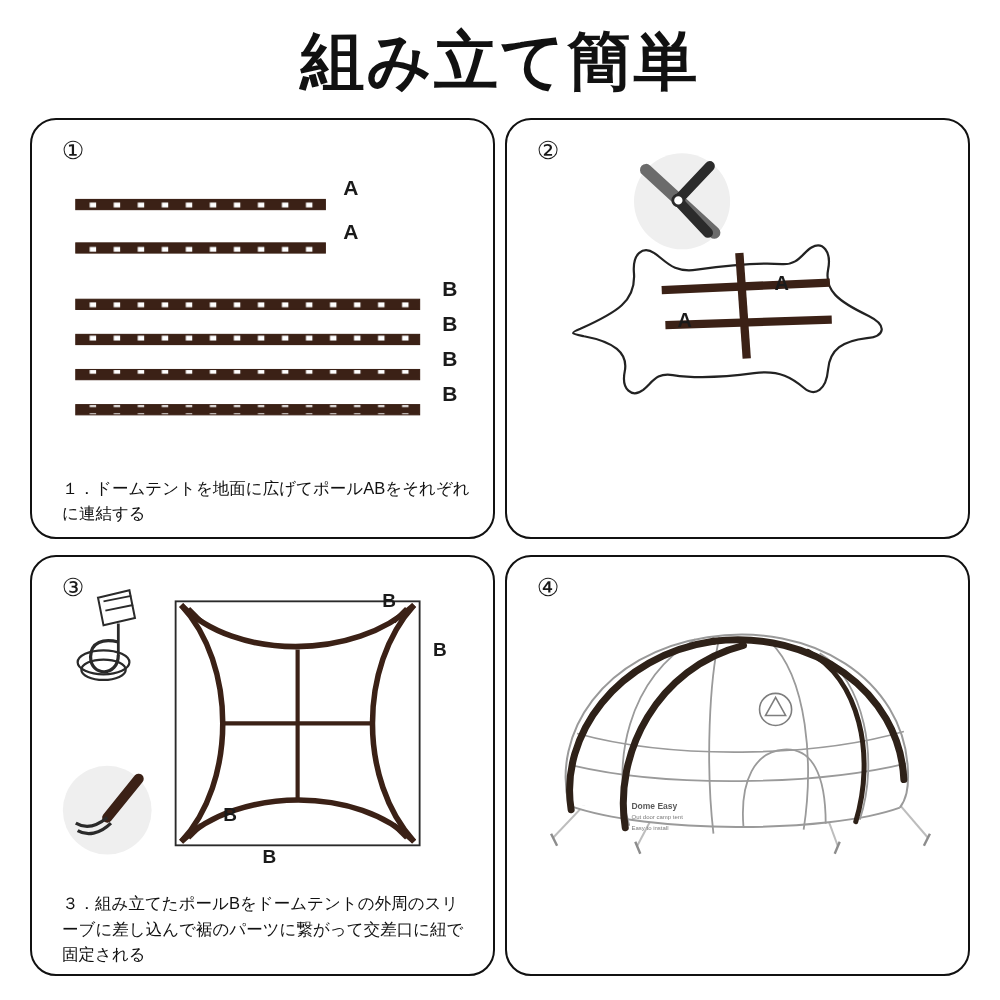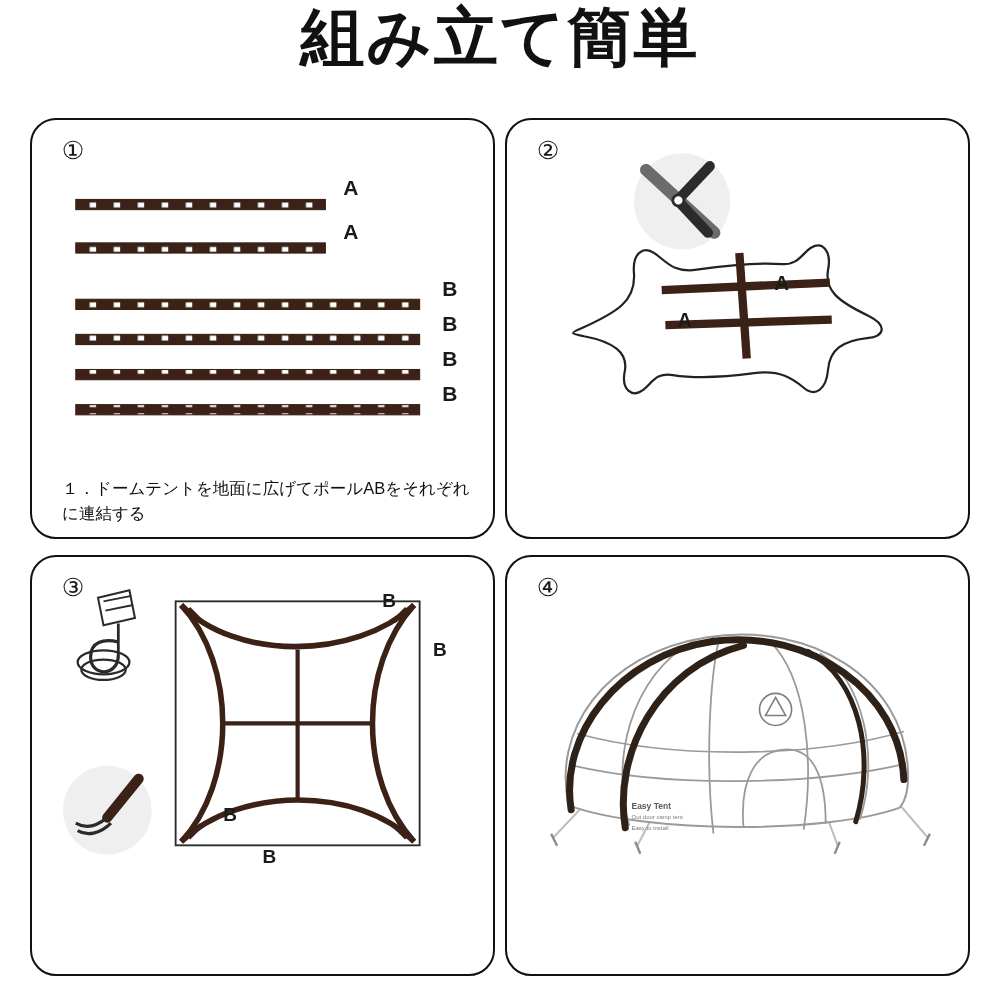--- a/index.html
+++ b/index.html
@@ -16,21 +16,21 @@
     overflow: hidden;
   }
 
   
   .title {
     text-align: center;
     font-size: 64px;
     font-weight: bold;
     letter-spacing: 2px;
     line-height: 1;
-    padding-top: 5px;
+    padding-top: 29px;
     color: #111111;
     -webkit-text-stroke: 3px #ffffff;
     paint-order: stroke fill;
     text-shadow:
       -4px -4px 0 #ffffff, 4px -4px 0 #ffffff,
       -4px 4px 0 #ffffff, 4px 4px 0 #ffffff,
       0 0 0 #ffffff;
   }
   .title-wrap {
     height: 110px;
@@ -226,20 +226,21 @@
           <line x1="150" y1="278" x2="164" y2="264"></line>
         </g>
       </svg>
       <div style="position:absolute;left:0;top:0;right:0;bottom:0;">
         <span style="position:absolute;left:76%;top:3%;font-size:19px;font-weight:bold;">B</span>
         <span style="position:absolute;left:87%;top:19%;font-size:19px;font-weight:bold;">B</span>
         <span style="position:absolute;left:41.5%;top:73%;font-size:19px;font-weight:bold;">B</span>
         <span style="position:absolute;left:50%;top:87%;font-size:19px;font-weight:bold;">B</span>
       </div>
     </div>
+    <div class="caption">３．組み立てたポールBをドームテントの外周のスリーブに差し込んで裾のパーツに繋がって交差口に紐で固定される</div>
   </div>
 
   <div class="panel p4">
     <div class="step-num">④</div>
     <div class="art">
       <svg viewBox="0 0 460 300" width="100%" height="100%" preserveAspectRatio="xMidYMid meet">
 
         <g stroke="#bdbdbd" stroke-width="2" fill="none">
           <line x1="46" y1="254" x2="84" y2="214"></line>
           <line x1="420" y1="254" x2="384" y2="212"></line>
@@ -281,20 +282,20 @@
         <path d="M 258 132 L 268 114 L 278 132 Z" fill="none" stroke="#7e7e7e" stroke-width="1.6"></path>
 
         <g stroke="#8c8c8c" stroke-width="2.4">
           <line x1="44" y1="250" x2="50" y2="262"></line>
           <line x1="422" y1="250" x2="416" y2="262"></line>
           <line x1="128" y1="258" x2="133" y2="270"></line>
           <line x1="332" y1="258" x2="327" y2="270"></line>
         </g>
       </svg>
       <div style="position:absolute;left:0;top:0;right:0;bottom:0;">
-        <span style="position:absolute;left:27%;top:72%;font-size:8.5px;color:#5a5a5a;font-weight:bold;">Easy Tent</span>
+        <span style="position:absolute;left:27%;top:72%;font-size:8.5px;color:#5a5a5a;font-weight:bold;">Dome Easy</span>
         <span style="position:absolute;left:27%;top:76.5%;font-size:6px;color:#7a7a7a;">Out door camp tent</span>
         <span style="position:absolute;left:27%;top:80%;font-size:6px;color:#7a7a7a;">Easy to install</span>
       </div>
     </div>
   </div>
 
 </div>
 
 </body></html>

